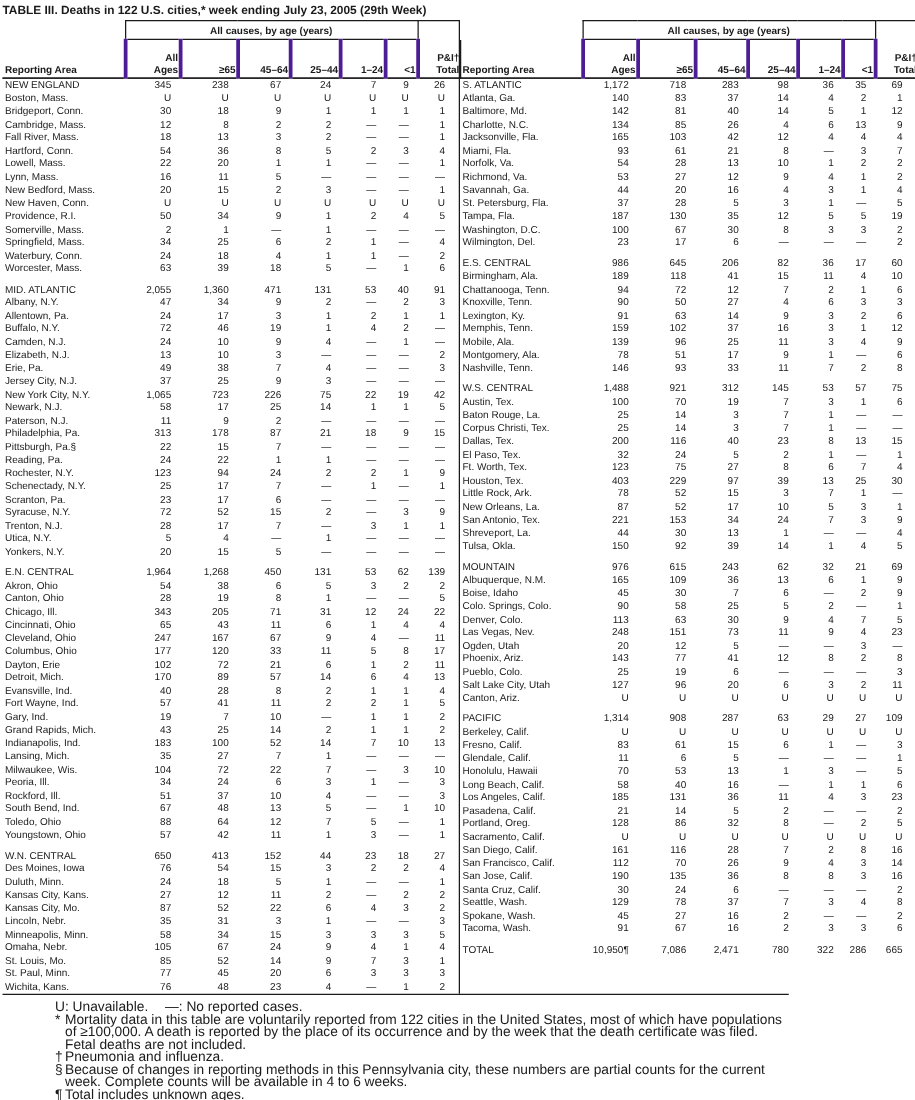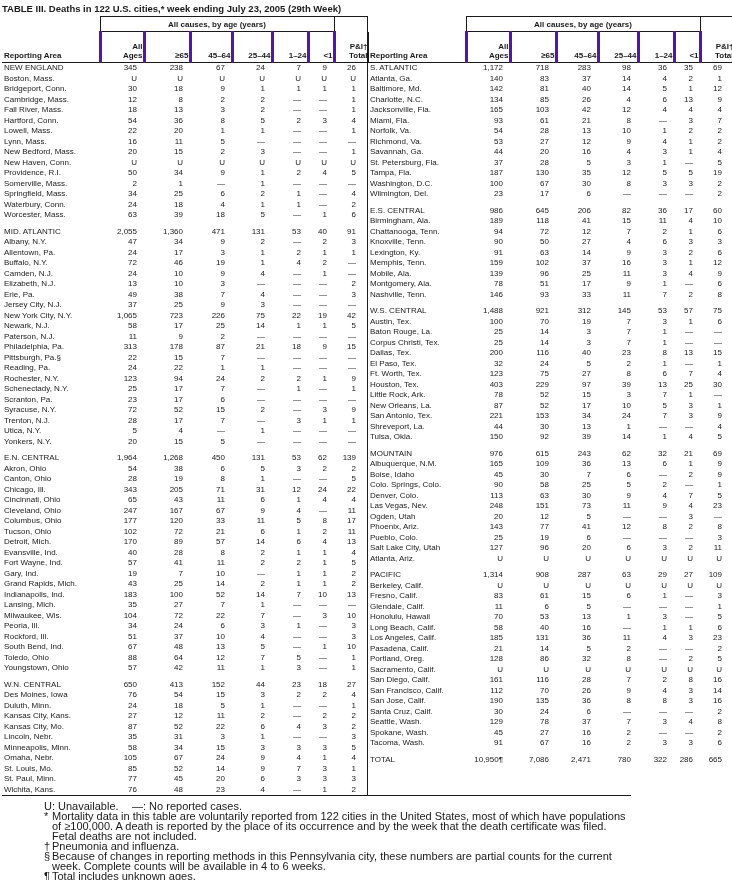--- a/index.html
+++ b/index.html
@@ -496,21 +496,21 @@
               <td class="area">Columbus, Ohio</td>
               <td class="num">177</td>
               <td class="num">120</td>
               <td class="num">33</td>
               <td class="num">11</td>
               <td class="num">5</td>
               <td class="num">8</td>
               <td class="num pi">17</td>
             </tr>
             <tr>
-              <td class="area">Tucson, Ohio</td>
+              <td class="area">Dayton, Erie</td>
               <td class="num">102</td>
               <td class="num">72</td>
               <td class="num">21</td>
               <td class="num">6</td>
               <td class="num">1</td>
               <td class="num">2</td>
               <td class="num pi">11</td>
             </tr>
             <tr>
               <td class="area">Detroit, Mich.</td>
@@ -1232,21 +1232,21 @@
               <td class="area">Salt Lake City, Utah</td>
               <td class="num">127</td>
               <td class="num">96</td>
               <td class="num">20</td>
               <td class="num">6</td>
               <td class="num">3</td>
               <td class="num">2</td>
               <td class="num pi">11</td>
             </tr>
             <tr>
-              <td class="area">Atlanta, Ariz.</td>
+              <td class="area">Canton, Ariz.</td>
               <td class="num">U</td>
               <td class="num">U</td>
               <td class="num">U</td>
               <td class="num">U</td>
               <td class="num">U</td>
               <td class="num">U</td>
               <td class="num pi">U</td>
             </tr>
             <tr class="gap">
               <td class="area">PACIFIC</td>

